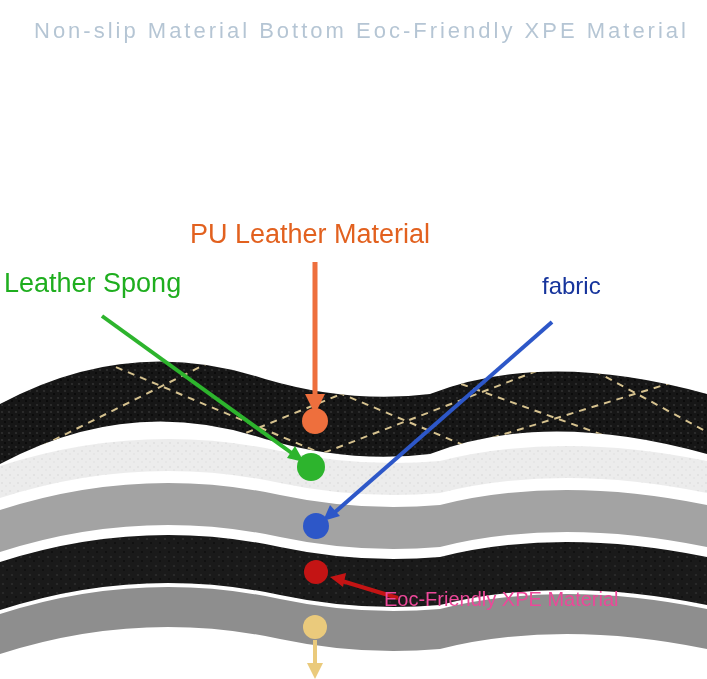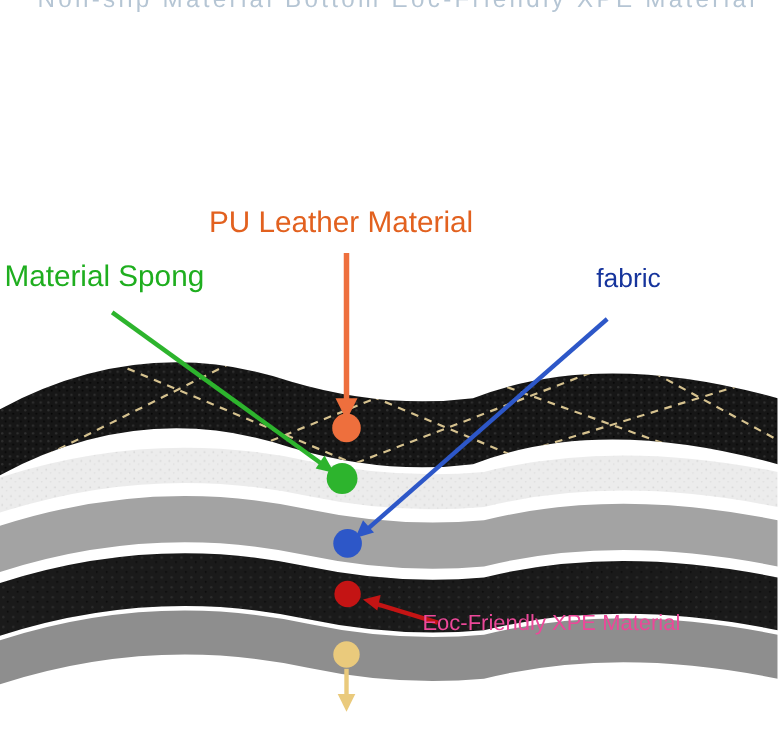--- a/index.html
+++ b/index.html
@@ -3,21 +3,21 @@
 <meta charset="utf-8">
 <style>
   html,body{margin:0;padding:0;}
   body{
     width:707px;height:679px;
     background:#ffffff;
     position:relative;
     overflow:hidden;
     font-family:"Liberation Sans", sans-serif;
   }
-  .stage{position:absolute;inset:0;}
+  .stage{position:absolute;inset:0;margin-top:32px;}
   svg{position:absolute;left:0;top:0;}
   .label{
     position:absolute;
     white-space:nowrap;
     font-weight:400;
     line-height:1.1;
   }
   .label-pu{ left:190px; top:188px; font-size:27px; color:#e2611f;}
   .label-sponge{ left:4px;  top:237px; font-size:27px; color:#1fae1f;}
   .label-fabric{ left:542px; top:241px; font-size:24px; color:#16349c;}
@@ -110,17 +110,17 @@
     <circle cx="315" cy="389" r="13" fill="#ee6f3d"></circle>
     <circle cx="311" cy="435" r="14" fill="#2db42d"></circle>
     <circle cx="316" cy="494" r="13" fill="#2d57c8"></circle>
     <circle cx="316" cy="540" r="12" fill="#c41414"></circle>
     <circle cx="315" cy="595" r="12" fill="#eaca7c"></circle>
   </svg>
 
   <div class="watermark">Non-slip Material Bottom  Eoc-Friendly XPE Material</div>
 
   <div class="label label-pu">PU Leather Material</div>
-  <div class="label label-sponge">Material Spong</div>
+  <div class="label label-sponge">Leather Spong</div>
   <div class="label label-fabric">fabric</div>
   <div class="label label-xpe">Eoc-Friendly XPE Material</div>
 
 </div>
 
 </body></html>

